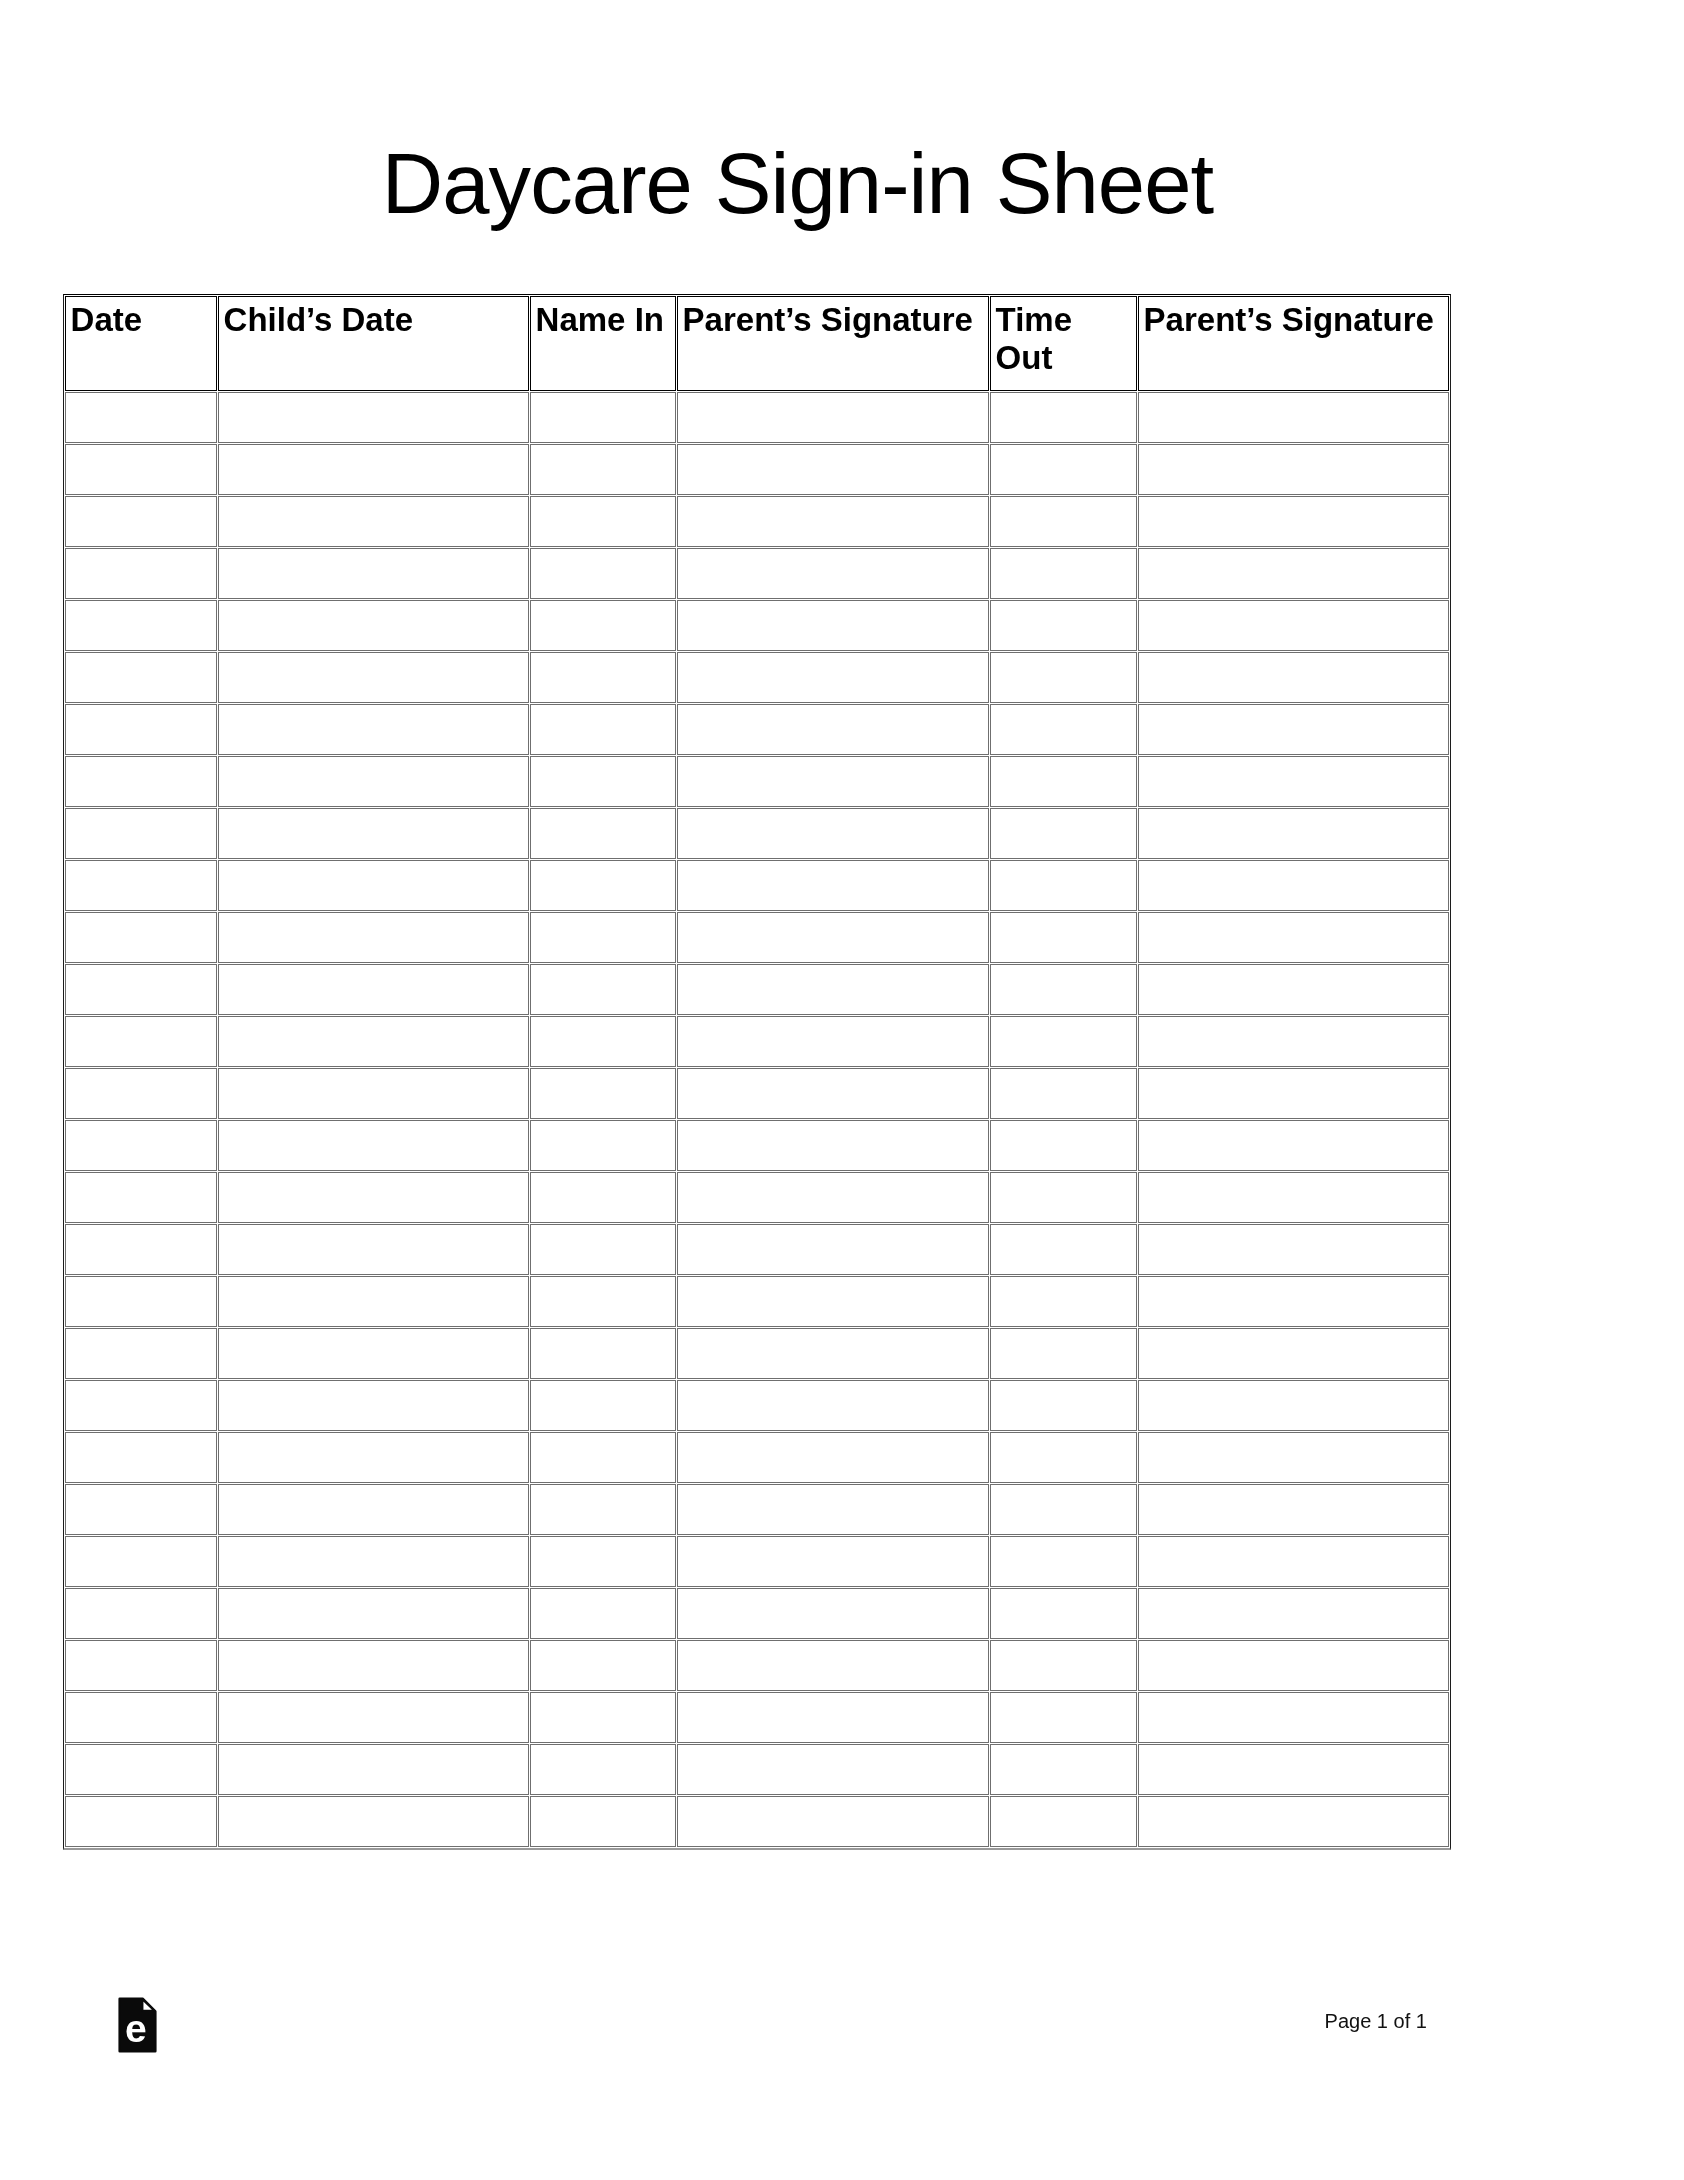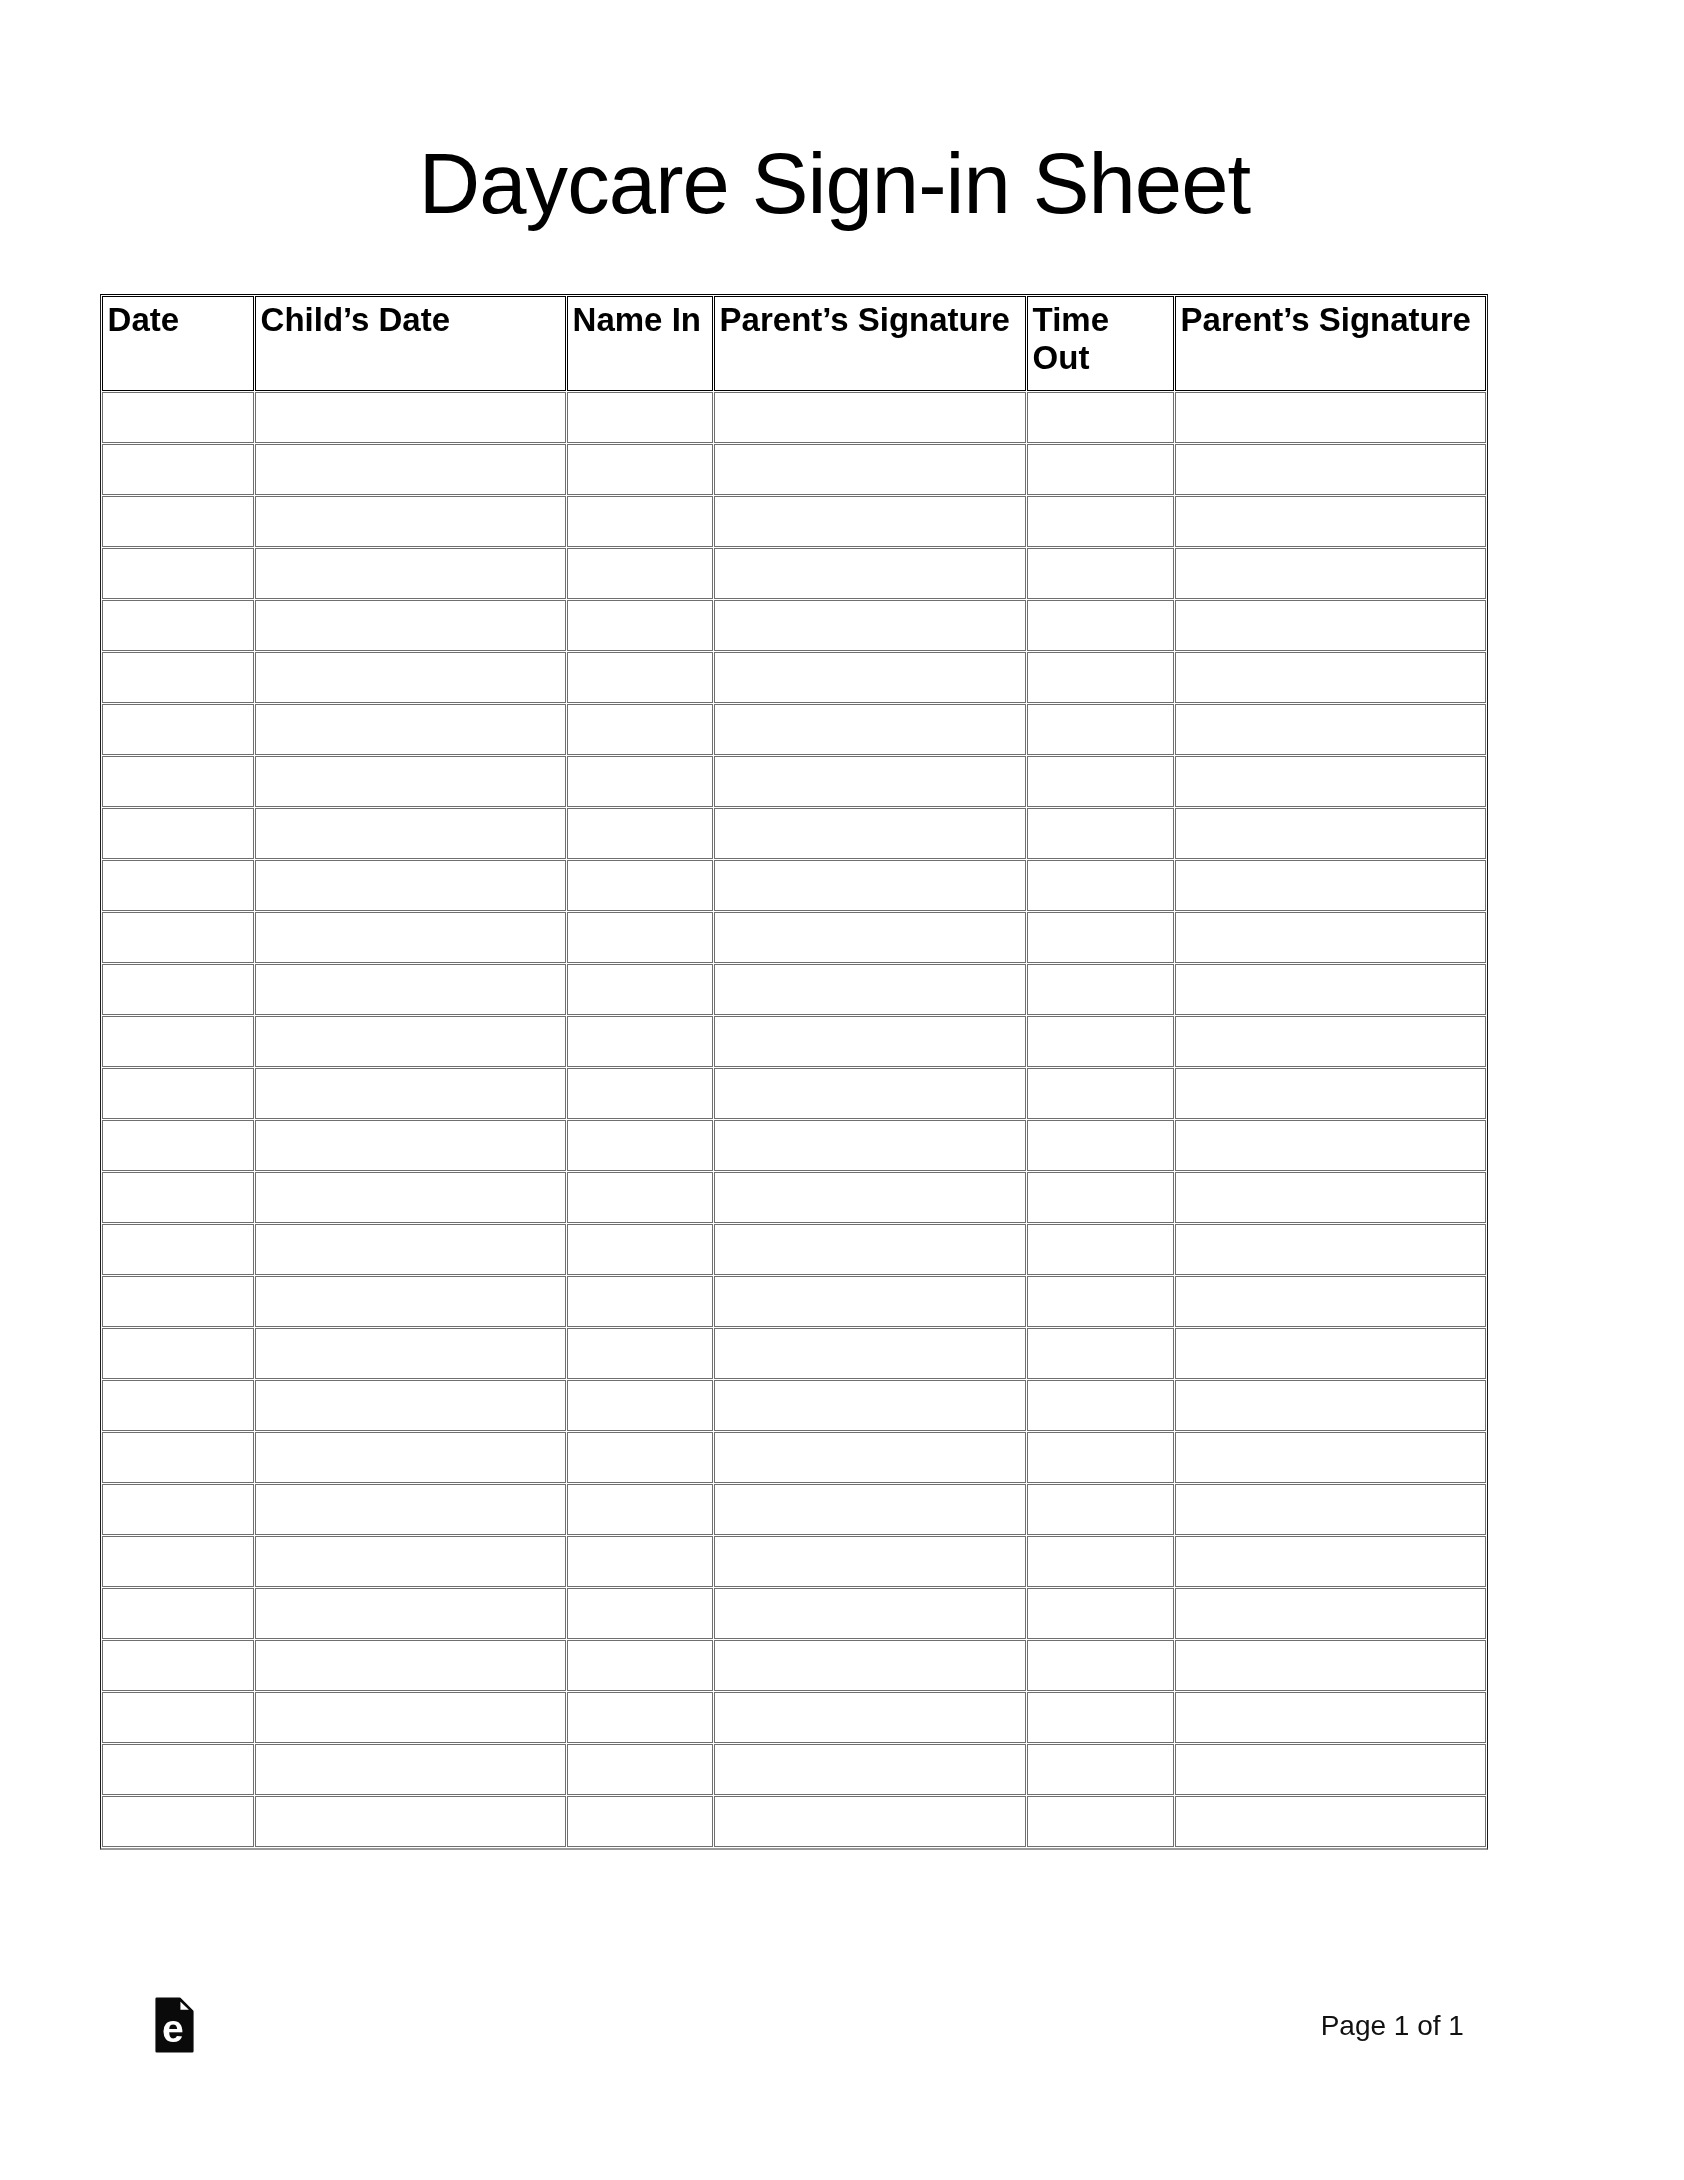--- a/index.html
+++ b/index.html
@@ -12,21 +12,20 @@
   html,body{margin:0;padding:0;}
   body{background:#ffffff;}
   .sheet{
     width:1503px;
     height:2181px;
     background:var(--page-bg);
     position:relative;
     overflow:hidden;
     font-family:"Liberation Sans","DejaVu Sans",sans-serif;
     color:var(--text);
-    margin-left:37px;
   }
   .content{
     width:1378px;
     margin:0 auto;
   }
   .title{
     margin:0;
     padding-top:135px;
     padding-left:92px;
     text-align:center;
@@ -72,21 +71,21 @@
     margin-top:147px;
     padding-left:55px;
     padding-right:13.6px;
   }
   .logo-wrap{
     width:39px;
     height:56px;
     display:block;
   }
   .pageno{
-    font-size:28px;
+    font-size:20px;
     line-height:1.2;
     margin-top:12px;
     color:#111111;
   }
 </style>
 </head>
 <body>
 
 <div class="sheet">
   <div class="content">

